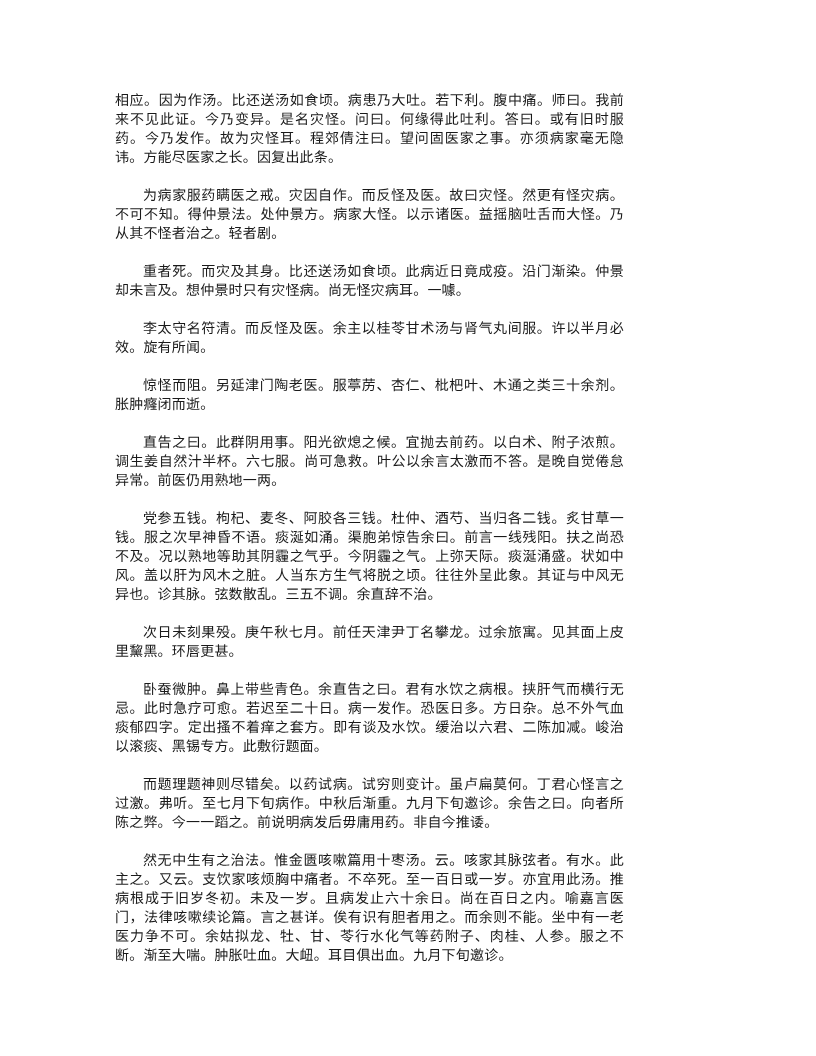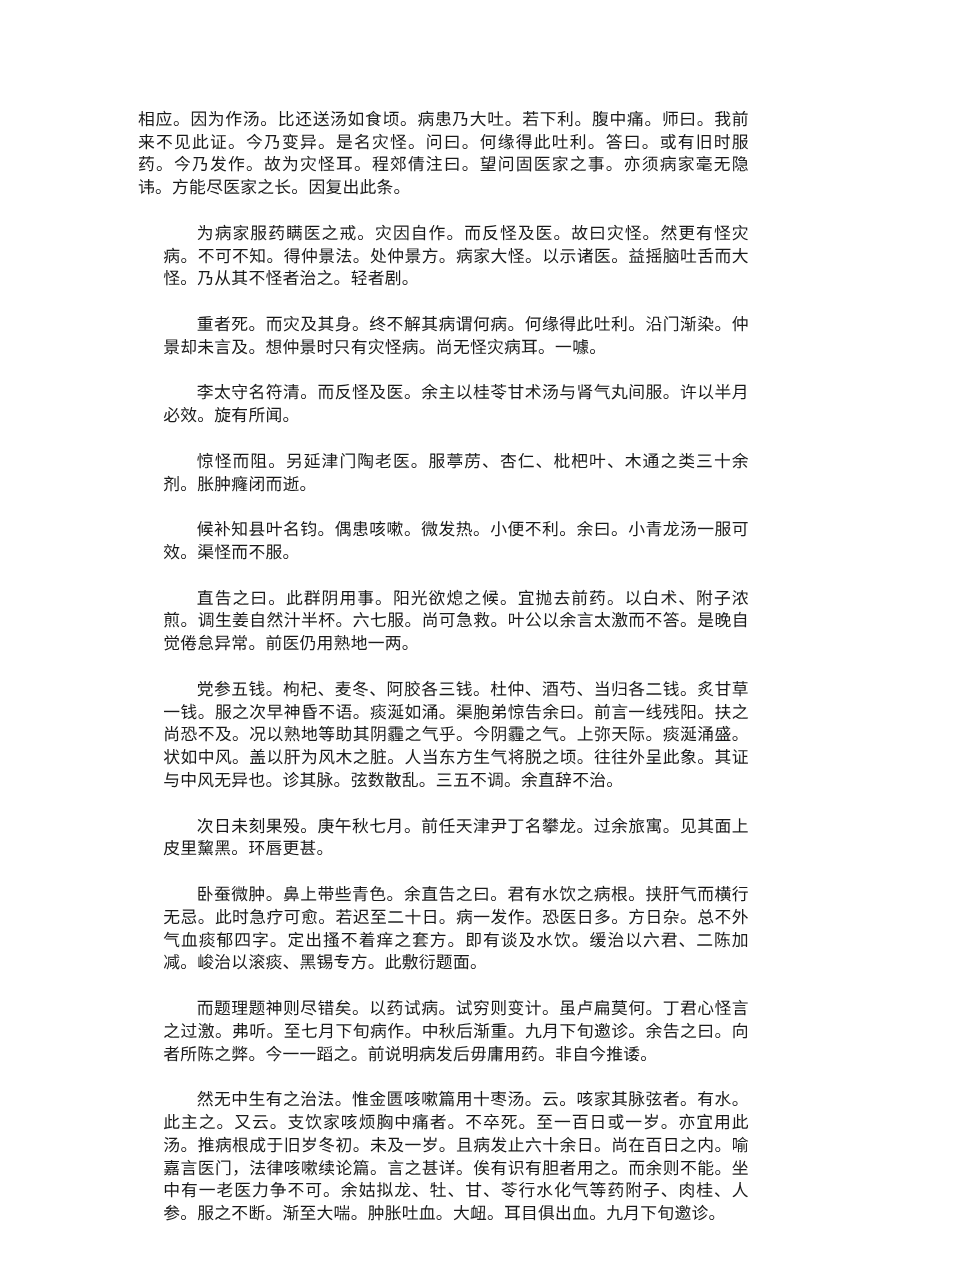--- a/index.html
+++ b/index.html
@@ -24,36 +24,34 @@
     margin: 19px 0 0 0;
     font-size: 14px;
     line-height: 19px;
     text-align: justify;
     text-justify: inter-ideograph;
     letter-spacing: 0.2px;
     word-break: break-all;
   }
   .para.indent {
     text-indent: 2em;
-    margin-left: 21px;
   }
   .para.flush {
     text-indent: 0;
     margin-top: 0;
   }
 </style>
 </head>
 <body style="background: rgb(255, 255, 255);">
 
 <div class="page" lang="zh-CN" style="color: rgb(26, 26, 26);">
   <p class="para flush">相应。因为作汤。比还送汤如食顷。病患乃大吐。若下利。腹中痛。师曰。我前来不见此证。今乃变异。是名灾怪。问曰。何缘得此吐利。答曰。或有旧时服药。今乃发作。故为灾怪耳。程郊倩注曰。望问固医家之事。亦须病家毫无隐讳。方能尽医家之长。因复出此条。</p>
   <p class="para indent">为病家服药瞒医之戒。灾因自作。而反怪及医。故曰灾怪。然更有怪灾病。不可不知。得仲景法。处仲景方。病家大怪。以示诸医。益摇脑吐舌而大怪。乃从其不怪者治之。轻者剧。</p>
-  <p class="para indent">重者死。而灾及其身。终不解其病谓何病。何缘得此吐利。沿门渐染。仲景却未言及。想仲景时只有灾怪病。尚无怪灾病耳。一噱。</p>
+  <p class="para indent">重者死。而灾及其身。比还送汤如食顷。此病近日竟成疫。沿门渐染。仲景却未言及。想仲景时只有灾怪病。尚无怪灾病耳。一噱。</p>
   <p class="para indent">李太守名符清。而反怪及医。余主以桂苓甘术汤与肾气丸间服。许以半月必效。旋有所闻。</p>
   <p class="para indent">惊怪而阻。另延津门陶老医。服葶苈、杏仁、枇杷叶、木通之类三十余剂。胀肿癃闭而逝。</p>
-  <p class="para indent">候补知县叶名钧。偶患咳嗽。微发热。小便不利。余曰。小青龙汤一服可效。渠怪而不服。</p>
   <p class="para indent">直告之曰。此群阴用事。阳光欲熄之候。宜抛去前药。以白术、附子浓煎。调生姜自然汁半杯。六七服。尚可急救。叶公以余言太激而不答。是晚自觉倦怠异常。前医仍用熟地一两。</p>
   <p class="para indent">党参五钱。枸杞、麦冬、阿胶各三钱。杜仲、酒芍、当归各二钱。炙甘草一钱。服之次早神昏不语。痰涎如涌。渠胞弟惊告余曰。前言一线残阳。扶之尚恐不及。况以熟地等助其阴霾之气乎。今阴霾之气。上弥天际。痰涎涌盛。状如中风。盖以肝为风木之脏。人当东方生气将脱之顷。往往外呈此象。其证与中风无异也。诊其脉。弦数散乱。三五不调。余直辞不治。</p>
   <p class="para indent">次日未刻果殁。庚午秋七月。前任天津尹丁名攀龙。过余旅寓。见其面上皮里黧黑。环唇更甚。</p>
   <p class="para indent">卧蚕微肿。鼻上带些青色。余直告之曰。君有水饮之病根。挟肝气而横行无忌。此时急疗可愈。若迟至二十日。病一发作。恐医日多。方日杂。总不外气血痰郁四字。定出搔不着痒之套方。即有谈及水饮。缓治以六君、二陈加减。峻治以滚痰、黑锡专方。此敷衍题面。</p>
   <p class="para indent">而题理题神则尽错矣。以药试病。试穷则变计。虽卢扁莫何。丁君心怪言之过激。弗听。至七月下旬病作。中秋后渐重。九月下旬邀诊。余告之曰。向者所陈之弊。今一一蹈之。前说明病发后毋庸用药。非自今推诿。</p>
   <p class="para indent">然无中生有之治法。惟金匮咳嗽篇用十枣汤。云。咳家其脉弦者。有水。此主之。又云。支饮家咳烦胸中痛者。不卒死。至一百日或一岁。亦宜用此汤。推病根成于旧岁冬初。未及一岁。且病发止六十余日。尚在百日之内。喻嘉言医门，法律咳嗽续论篇。言之甚详。俟有识有胆者用之。而余则不能。坐中有一老医力争不可。余姑拟龙、牡、甘、苓行水化气等药附子、肉桂、人参。服之不断。渐至大喘。肿胀吐血。大衄。耳目俱出血。九月下旬邀诊。</p>
 </div>
 
 </body></html>

